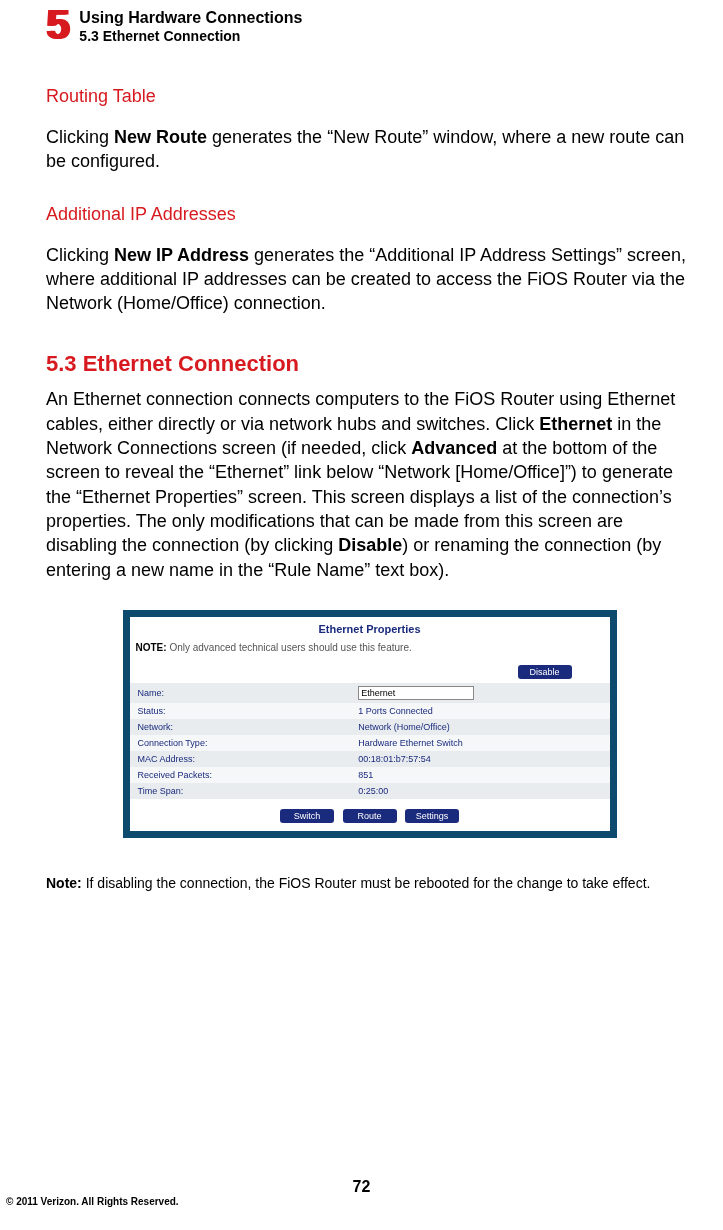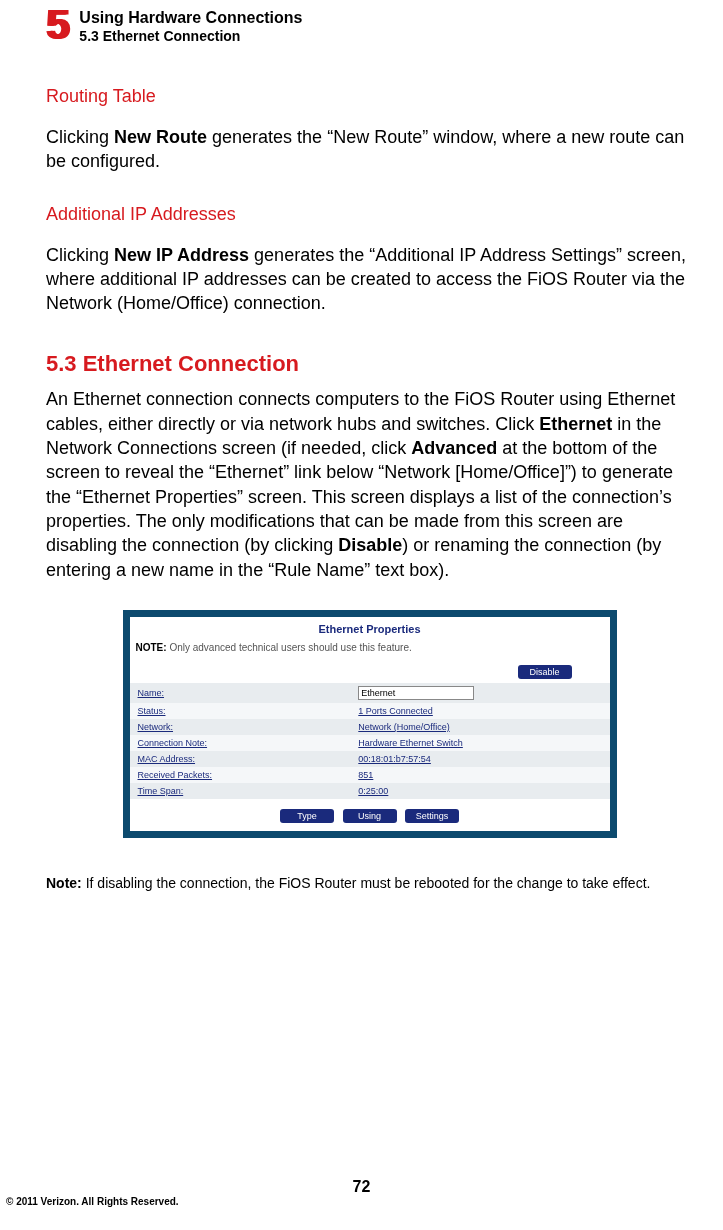--- a/index.html
+++ b/index.html
@@ -111,21 +111,20 @@
     border-radius: 3px;
     margin: 0 2px;
     min-width: 38px;
     text-align: center;
   }
   .props-table {
     width: 100%;
     border-collapse: collapse;
     font-size: 9px;
     color: #1a2a7c;
-    text-decoration: underline;
   }
   .props-table tr:nth-child(odd) { background: #e8ecef; }
   .props-table tr:nth-child(even){ background: #f5f7f9; }
   .props-table td {
     padding: 3px 8px;
   }
   .props-table td:first-child {
     width: 46%;
     color: #1a2a7c;
   }
@@ -202,40 +201,40 @@
         </tr>
         <tr>
           <td>Status:</td>
           <td>1 Ports Connected</td>
         </tr>
         <tr>
           <td>Network:</td>
           <td>Network (Home/Office)</td>
         </tr>
         <tr>
-          <td>Connection Note:</td>
+          <td>Connection Type:</td>
           <td>Hardware Ethernet Switch</td>
         </tr>
         <tr>
           <td>MAC Address:</td>
           <td>00:18:01:b7:57:54</td>
         </tr>
         <tr>
           <td>Received Packets:</td>
           <td>851</td>
         </tr>
         <tr>
           <td>Time Span:</td>
           <td>0:25:00</td>
         </tr>
       </tbody>
         </table>
       <div class="btn-row">
-        <span class="btn">Type</span>
-        <span class="btn">Using</span>
+        <span class="btn">Switch</span>
+        <span class="btn">Route</span>
         <span class="btn">Settings</span>
       </div>
     </div>
 
     <p class="note-text">
       <b>Note:</b><span> If disabling the connection, the FiOS Router must be rebooted for the change to take effect.</span>
     </p>
   </div>
 
   <div class="page-num">72</div>

